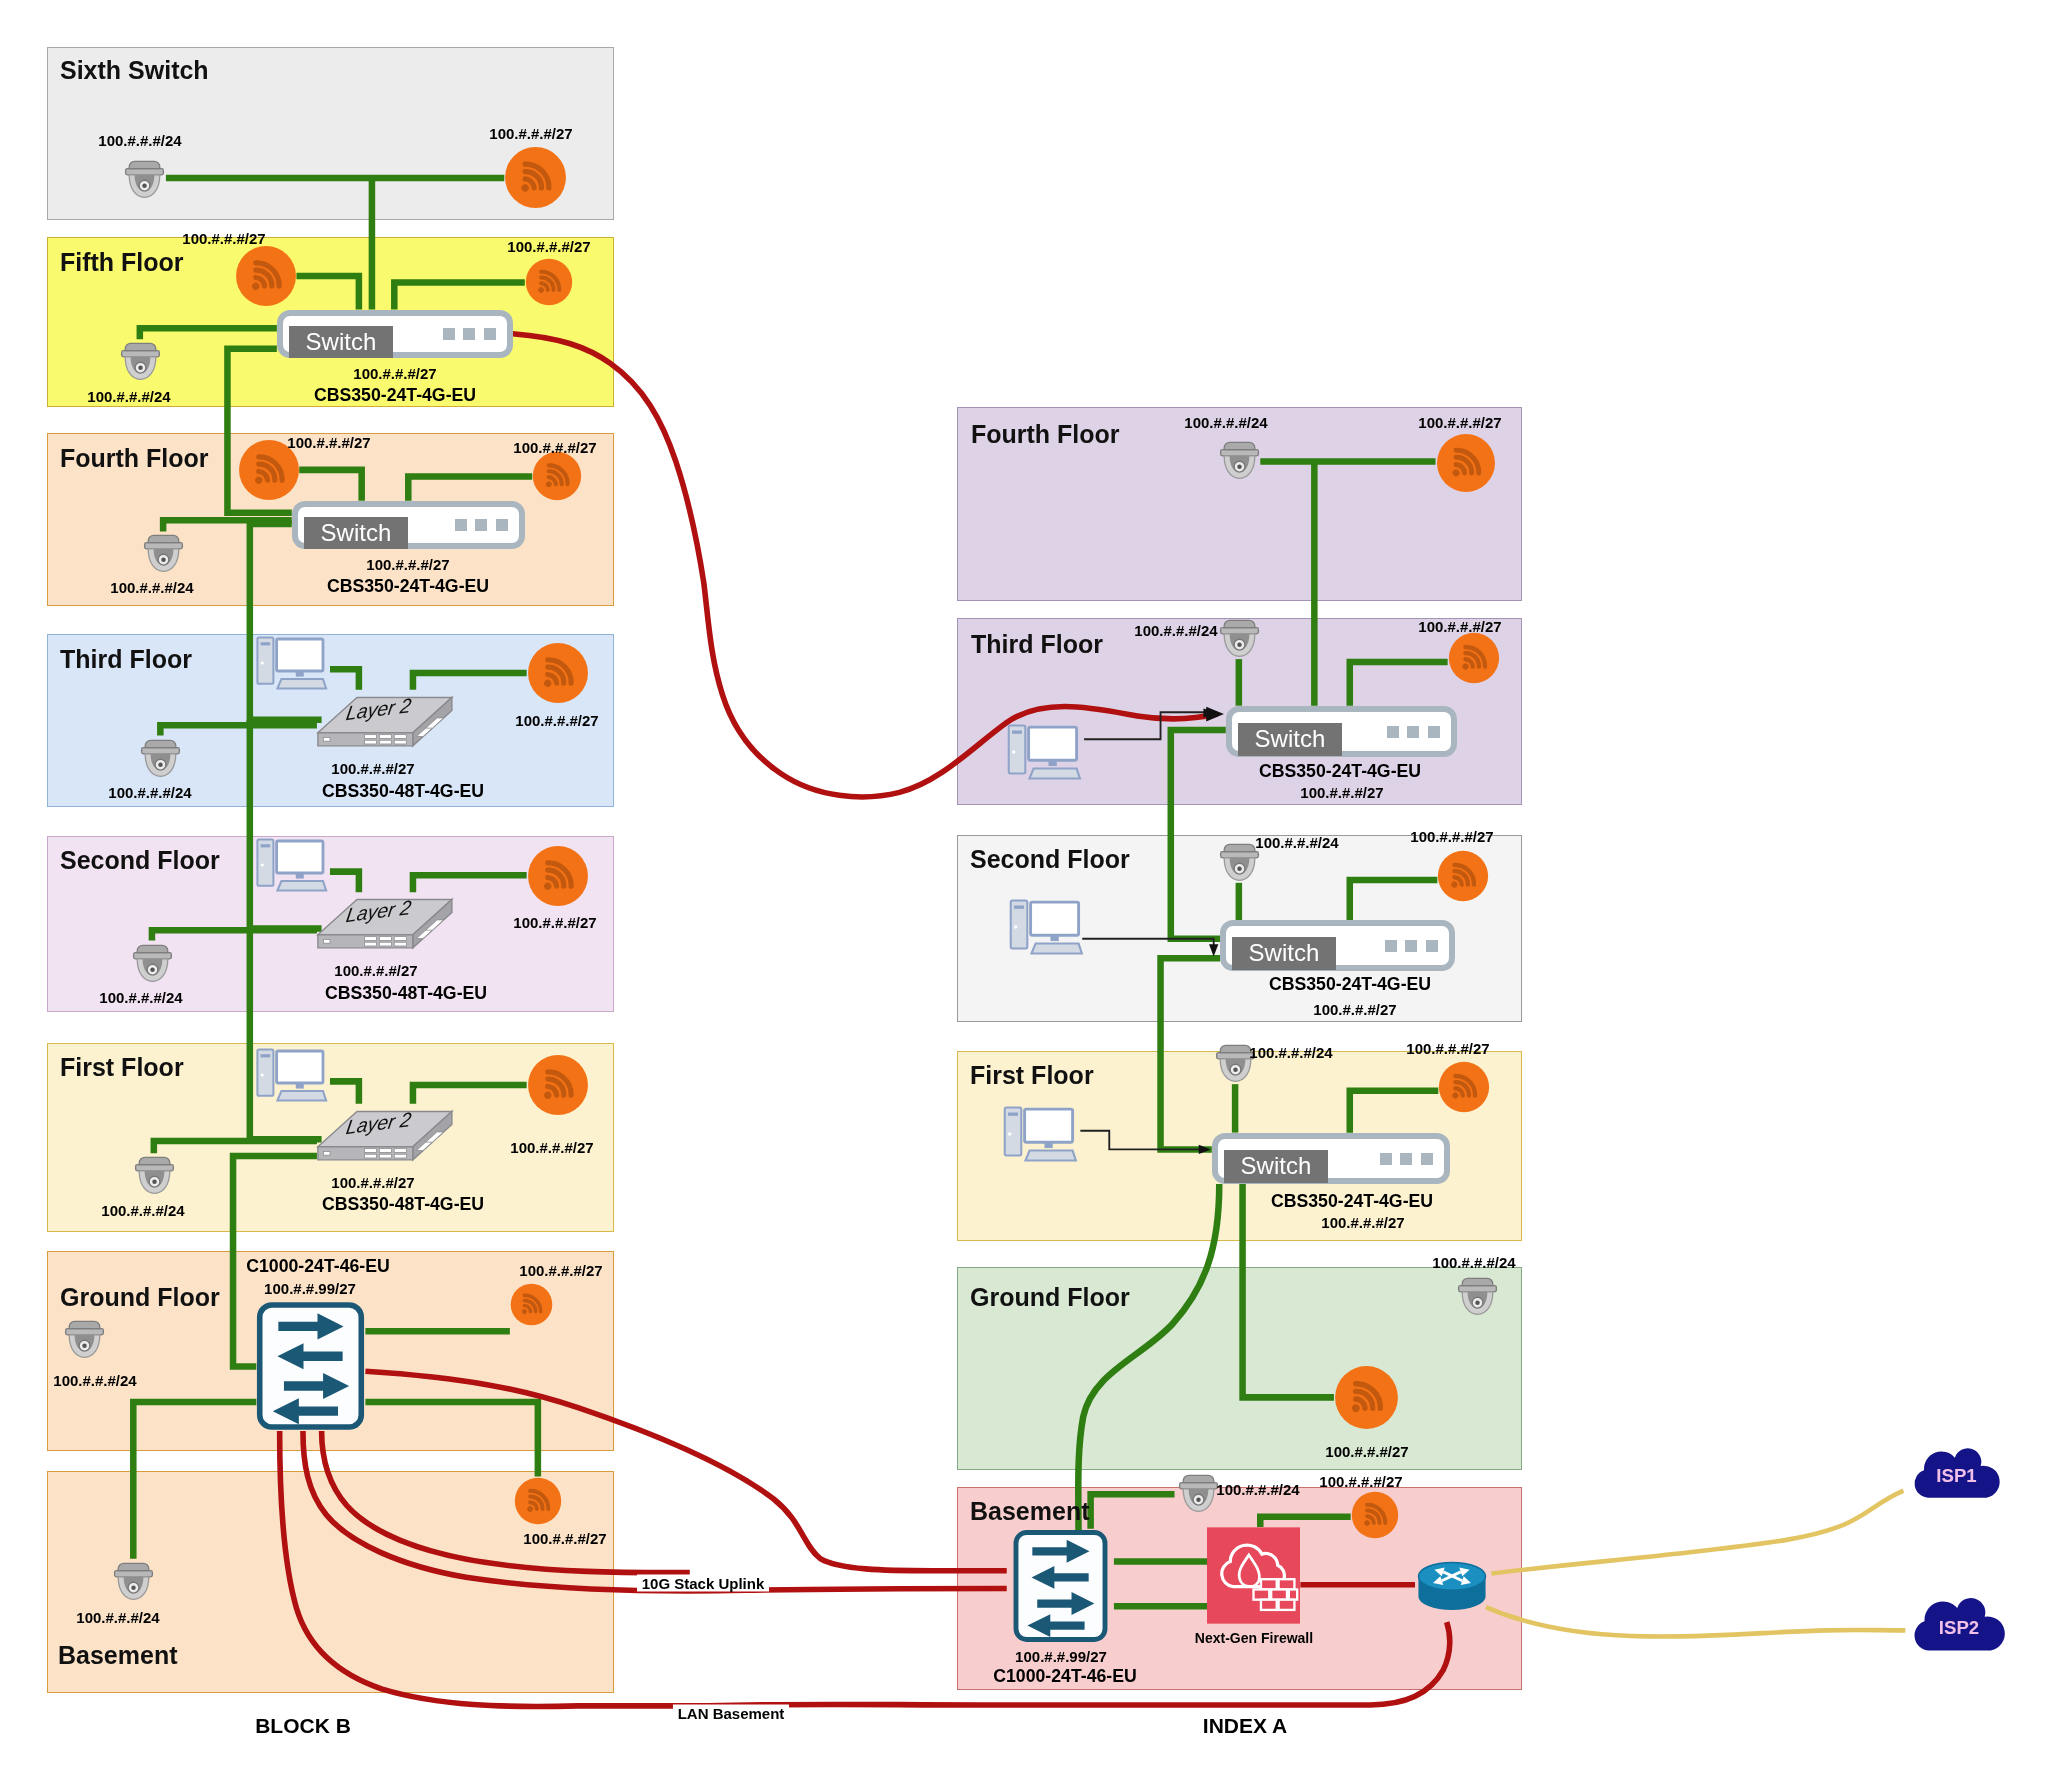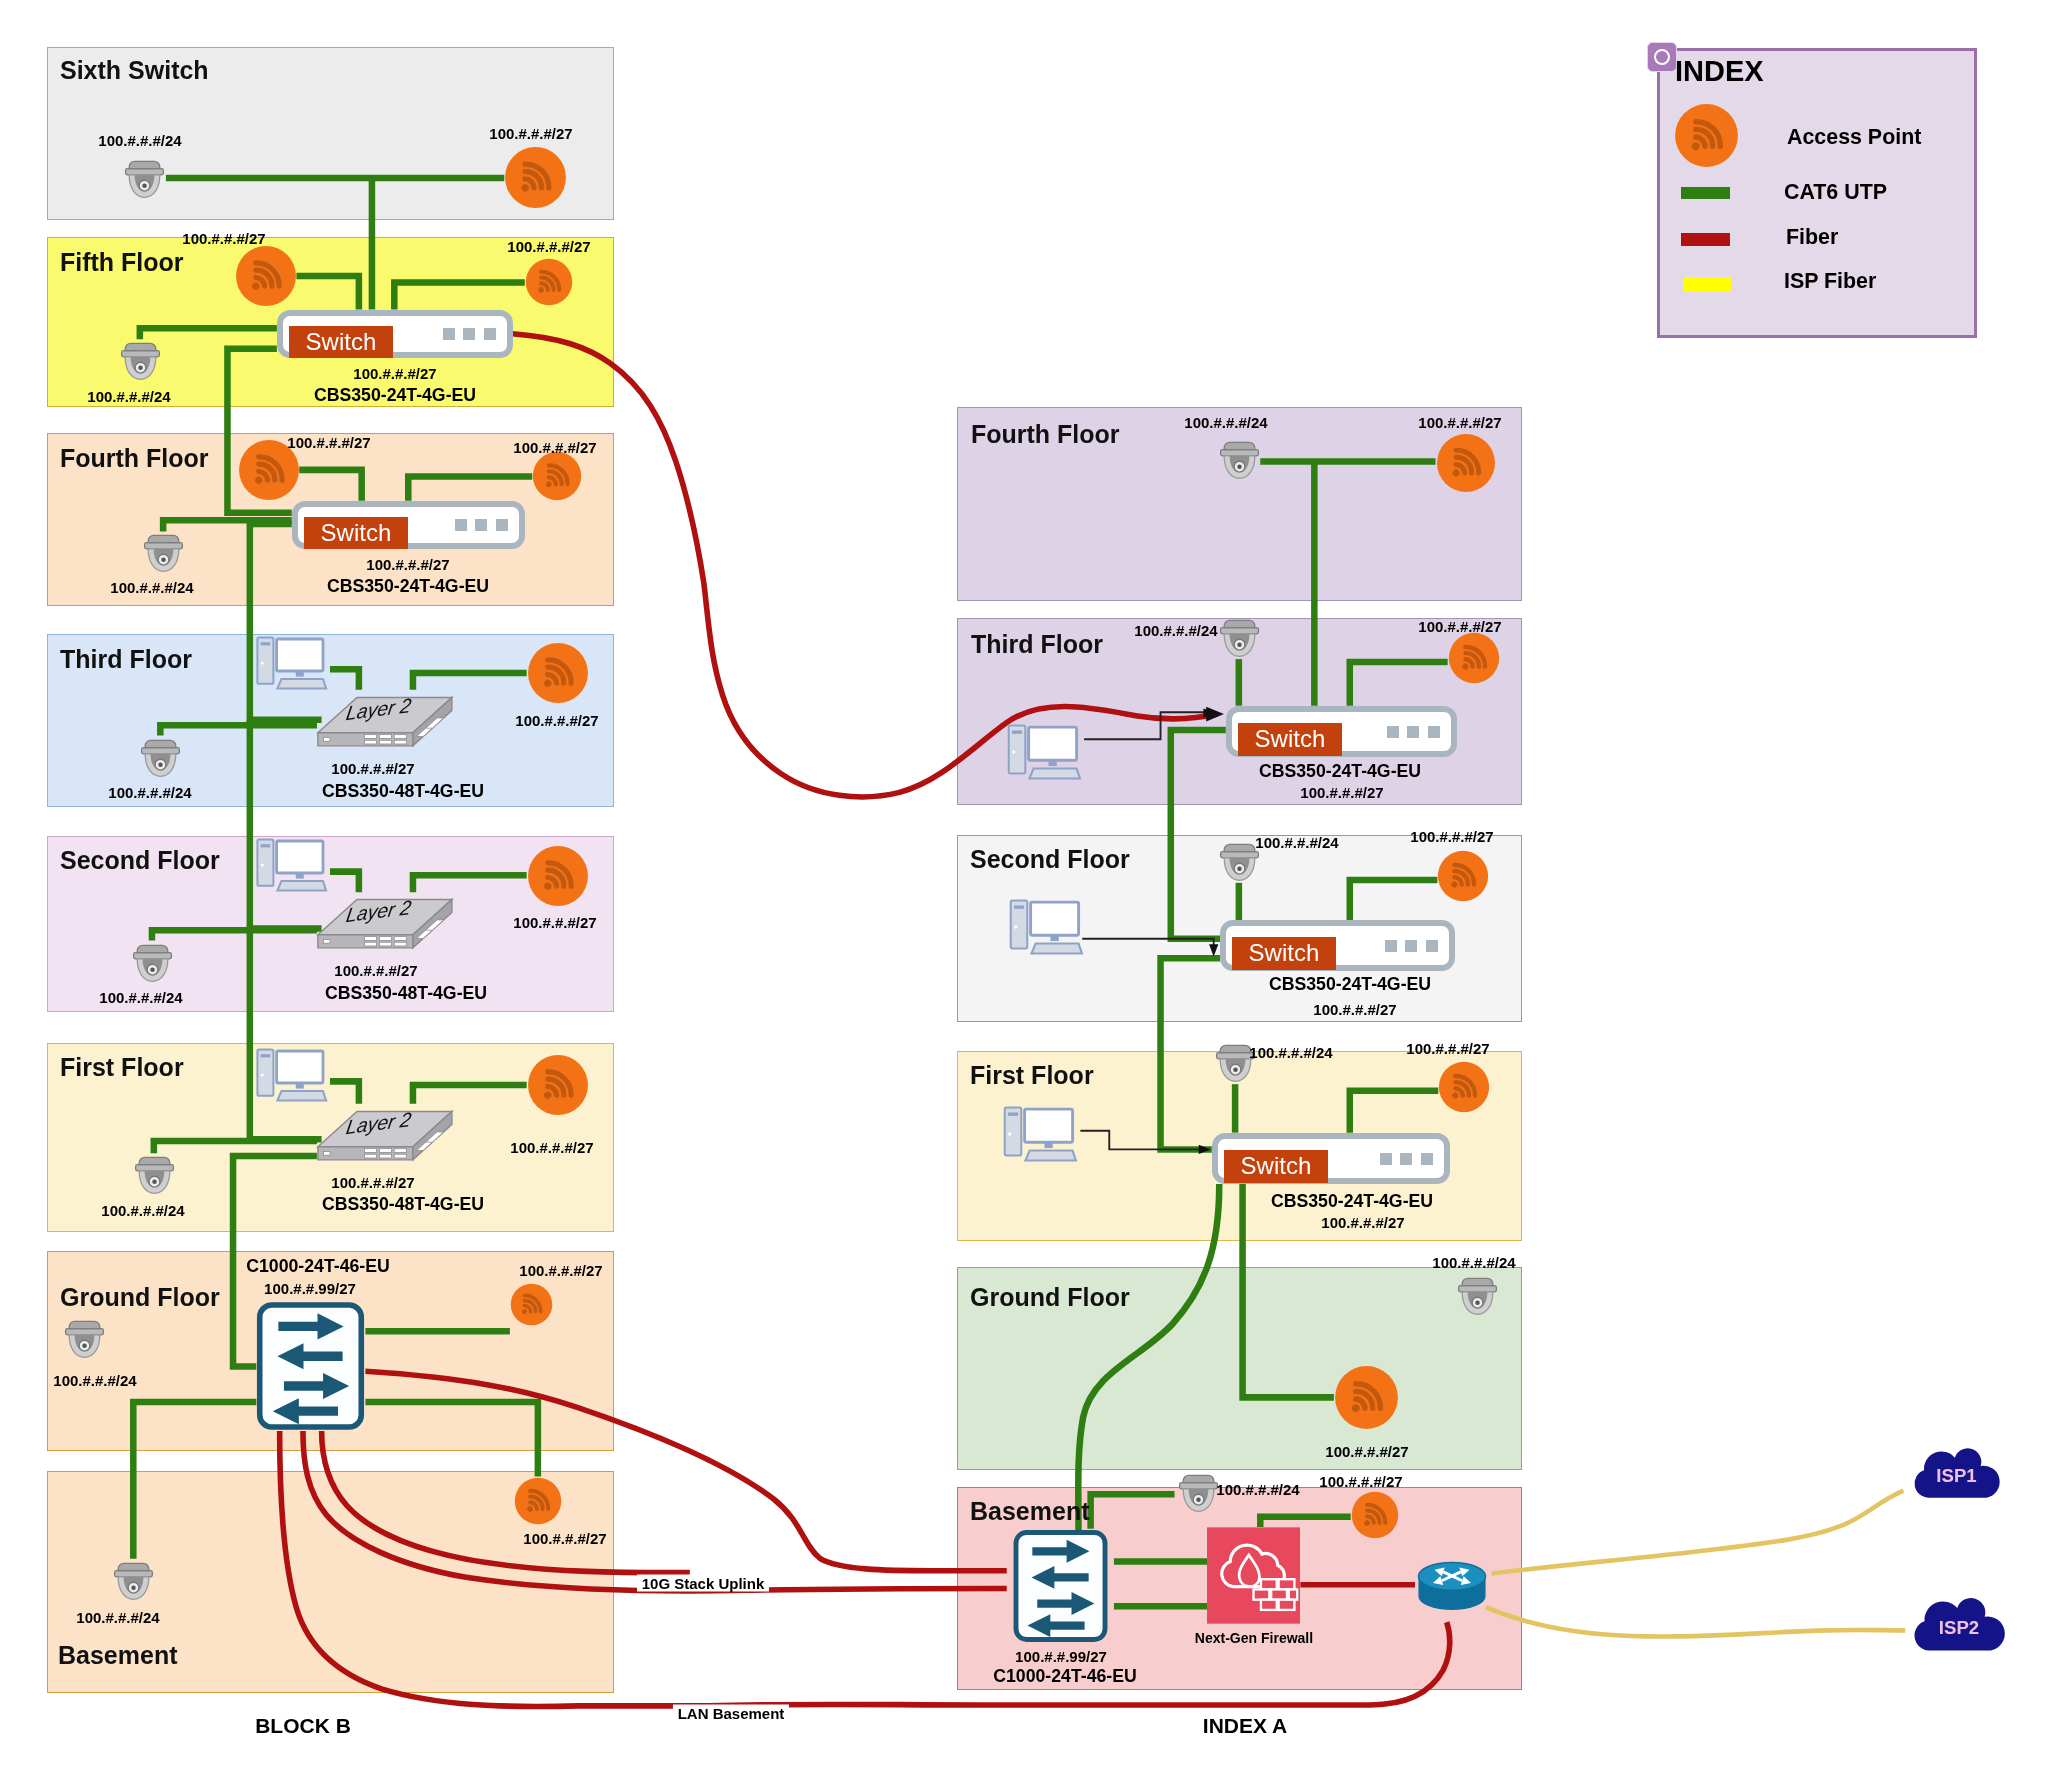--- a/index.html
+++ b/index.html
@@ -6,21 +6,21 @@
   #canvas{position:relative;width:2061px;height:1788px;background:#fff;overflow:hidden;}
   .floor{position:absolute;border:1.9px solid;box-sizing:border-box;z-index:0;}
   .ftitle{position:absolute;font-size:25px;font-weight:bold;color:#111;white-space:nowrap;z-index:3;}
   .lbl{position:absolute;transform:translate(-50%,-50%);font-weight:bold;color:#000;white-space:nowrap;z-index:3;}
   .ip{font-size:15px;}
   .model{font-size:17.7px;}
   .dev{position:absolute;z-index:2;}
   .fit{width:100%;height:100%;display:block;}
   #wires{position:absolute;left:0;top:0;z-index:1;}
   .rack{position:absolute;z-index:2;background:#fff;border:6.5px solid #a9b6c0;border-radius:13px;display:flex;align-items:center;box-sizing:border-box;padding:0 11.2px 0 5.6px;}
-  .rack-label{background:#c2410c;color:#fff;font-size:24px;padding:1.9px 17px;line-height:1.2;white-space:nowrap;margin-top:16px;}
+  .rack-label{background:#737373;color:#fff;font-size:24px;padding:1.9px 17px;line-height:1.2;white-space:nowrap;margin-top:16px;}
   .rack-dots{margin-left:auto;display:flex;gap:8.4px;}
   .rack-dots i{width:12px;height:12px;background:#a9b6c0;display:block;}
   .l2wrap{position:absolute;z-index:2;}
   .l2-text{position:absolute;left:24%;top:12%;font-size:19.6px;font-style:italic;color:#111;transform:rotate(-7deg) skewX(-16deg);white-space:nowrap;}
   .wlabel{position:absolute;transform:translate(-50%,-50%);font-size:15px;font-weight:bold;background:#fff;padding:0 4.7px;z-index:3;white-space:nowrap;}
   .blocklbl{position:absolute;transform:translate(-50%,-50%);font-size:21px;font-weight:bold;color:#000;z-index:3;white-space:nowrap;}
   .index{position:absolute;left:1657px;top:48px;width:320px;height:290px;background:#e4d9e9;border:3.7px solid #9b6fa8;box-sizing:border-box;z-index:2;}
   .index-title{position:absolute;left:15px;top:3.7px;font-size:29px;font-weight:bold;color:#000;}
   .index-item{position:absolute;font-size:21.4px;font-weight:bold;color:#000;white-space:nowrap;}
   .swatch{position:absolute;}
@@ -558,33 +558,15 @@
       </svg>
     <span>ISP2</span>
   </div>
 
   <div class="wlabel" style="left:703px;top:1583px">10G Stack Uplink</div>
   <div class="wlabel" style="left:731px;top:1713px">LAN Basement</div>
 
   <div class="blocklbl" style="left:303px;top:1726px">BLOCK B</div>
   <div class="blocklbl" style="left:1245px;top:1726px">INDEX A</div>
 
-  <div class="index">
-    <div class="index-corner">
-        <b></b>
-      </div>
-    <div class="index-title">INDEX</div>
-    <div class="dev" style="left:14px;top:52px;width:65px;height:65px">
-        <svg class="fit" viewBox="0 0 70 70" width="65" height="65">
-          <use href="#sym-ap"></use>
-        </svg>
-      </div>
-    <div class="index-item" style="left:127px;top:74px">Access Point</div>
-    <div class="swatch" style="left: 21.4px; top: 136px; width: 49px; height: 12px; background: rgb(47, 126, 17);"></div>
-    <div class="index-item" style="left:124px;top:129px">CAT6 UTP</div>
-    <div class="swatch" style="left: 21.4px; top: 182px; width: 49px; height: 13px; background: rgb(176, 16, 16);"></div>
-    <div class="index-item" style="left:126px;top:174px">Fiber</div>
-    <div class="swatch" style="left: 23px; top: 226px; width: 48px; height: 14px; background: rgb(255, 255, 0);"></div>
-    <div class="index-item" style="left:124px;top:218px">ISP Fiber</div>
-  </div>
 
 </div>
 
 
 </body></html>

